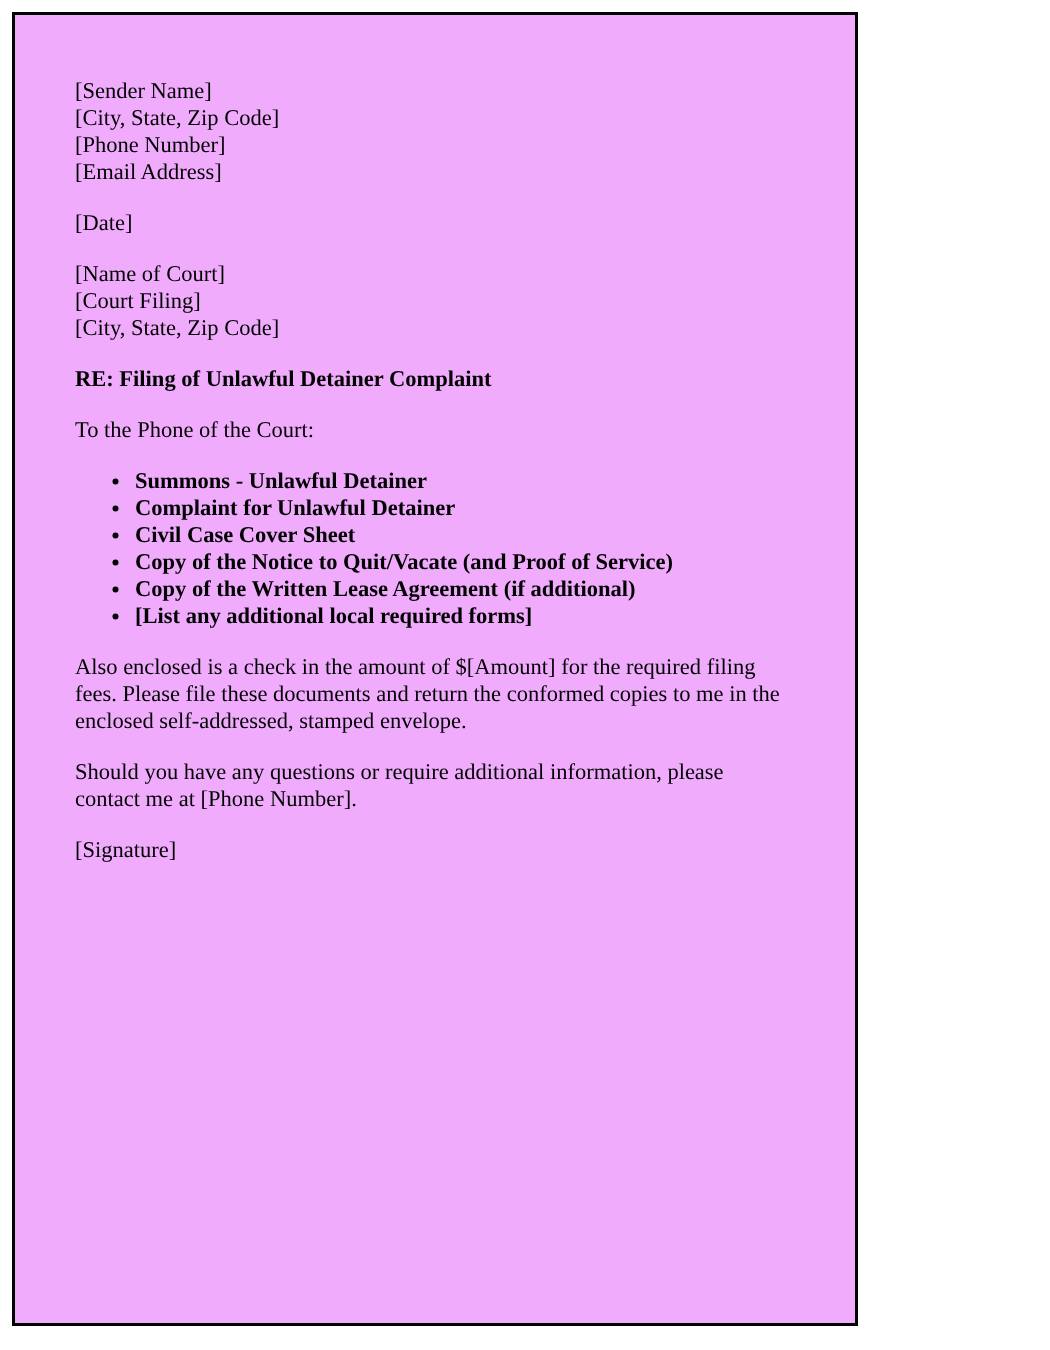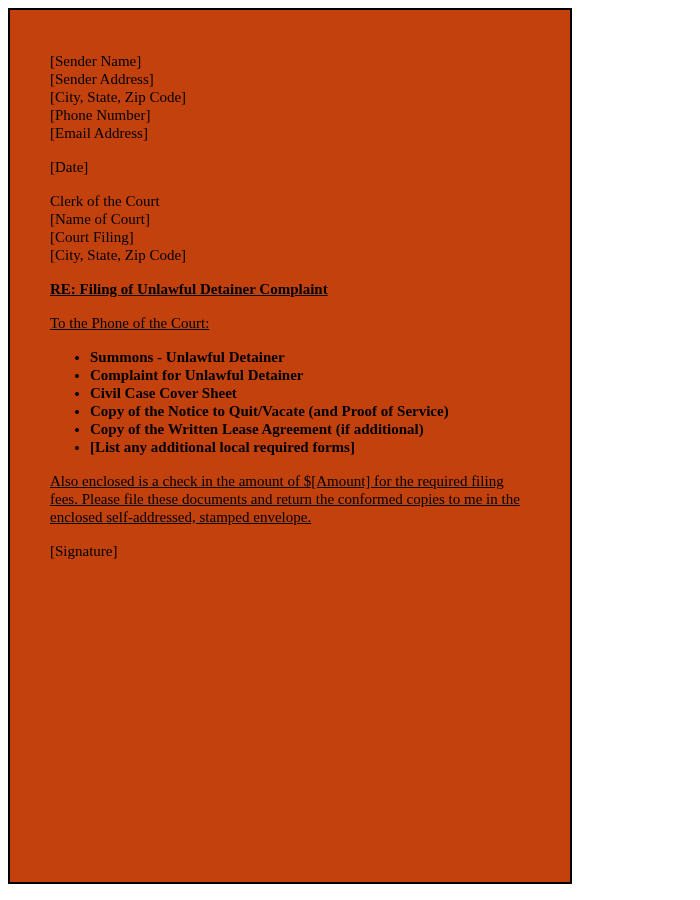--- a/index.html
+++ b/index.html
@@ -14,21 +14,21 @@
     font-family: "Liberation Serif", "DejaVu Serif", serif;
     color: #000000;
   }
   .frame {
     position: absolute;
     left: 8px;
     top: 8px;
     width: 564px;
     height: 876px;
     border: 2px solid #000000;
-    background: #c2410c;
+    background: #f0abfc;
     box-sizing: border-box;
   }
   .content {
     padding: 42px 44px 0 40px;
     font-size: 15px;
     line-height: 18px;
   }
   .block {
     margin: 0 0 16px 0;
   }
@@ -43,43 +43,40 @@
     padding-left: 40px;
     list-style-type: disc;
   }
   ul.enclosure-list li {
     margin: 0;
     font-weight: bold;
   }
   .para {
     margin: 0 0 16px 0;
     max-width: 592px;
-    text-decoration: underline;
   }
 </style>
 </head>
 <body>
 
 <div class="frame">
   <div class="content">
 
     <div class="block">
       <p class="line">[Sender Name]</p>
-      <p class="line">[Sender Address]</p>
       <p class="line">[City, State, Zip Code]</p>
       <p class="line">[Phone Number]</p>
       <p class="line">[Email Address]</p>
     </div>
 
     <div class="block">
       <p class="line">[Date]</p>
     </div>
 
     <div class="block">
-      <p class="line">Clerk of the Court</p>
       <p class="line">[Name of Court]</p>
       <p class="line">[Court Filing]</p>
       <p class="line">[City, State, Zip Code]</p>
     </div>
 
     <p class="para subject">RE: Filing of Unlawful Detainer Complaint</p>
 
     <p class="para">To the Phone of the Court:</p>
 
 
@@ -87,20 +84,21 @@
       <li>Summons - Unlawful Detainer</li>
       <li>Complaint for Unlawful Detainer</li>
       <li>Civil Case Cover Sheet</li>
       <li>Copy of the Notice to Quit/Vacate (and Proof of Service)</li>
       <li>Copy of the Written Lease Agreement (if additional)</li>
       <li>[List any additional local required forms]</li>
     </ul>
 
     <p class="para">Also enclosed is a check in the amount of $[Amount] for the required filing fees. Please file these documents and return the conformed copies to me in the enclosed self-addressed, stamped envelope.</p>
 
+    <p class="para">Should you have any questions or require additional information, please contact me at [Phone Number].</p>
 
 
     <div class="block">
       <p class="line">[Signature]</p>
     </div>
 
   </div>
 </div>
 
 </body></html>

